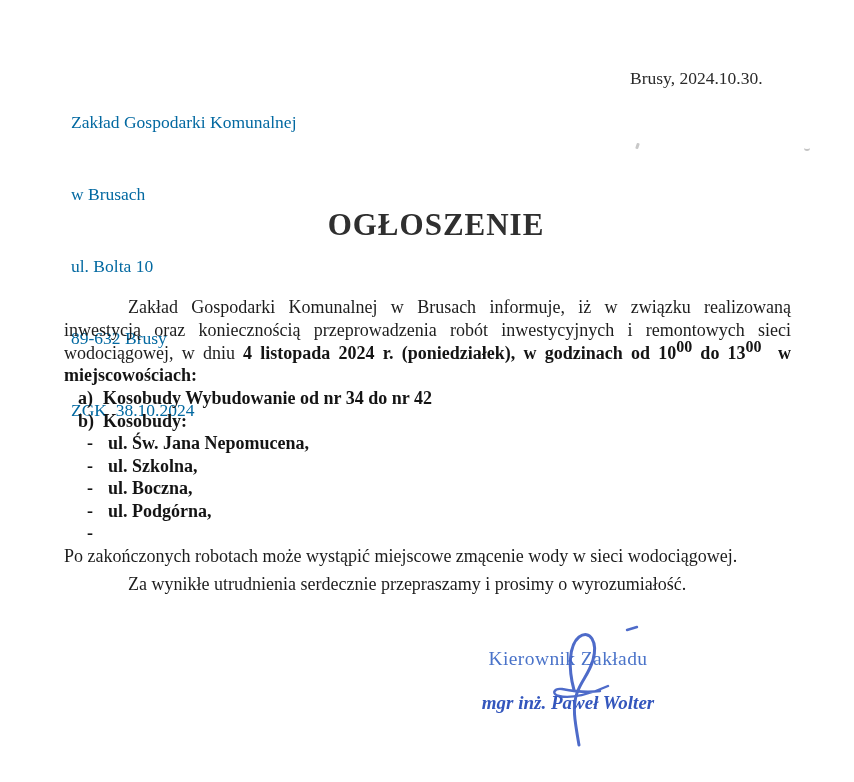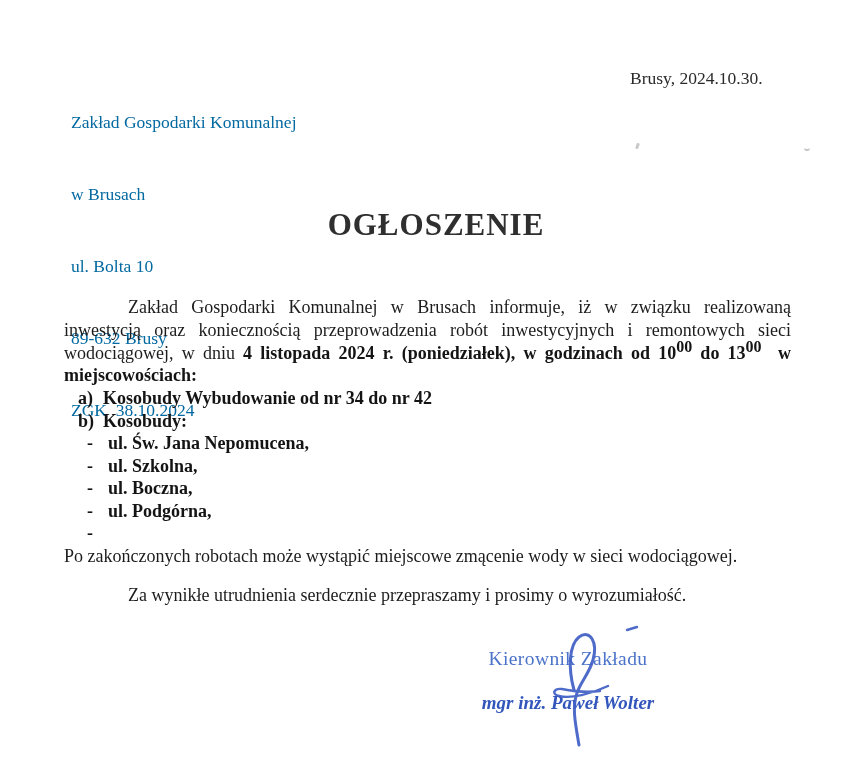--- a/index.html
+++ b/index.html
@@ -77,21 +77,21 @@
   .list-row.lettered { padding-left: 14px; }
   .list-row.lettered .marker { width: 25px; flex: 0 0 auto; }
   .list-row.street { padding-left: 23px; }
   .list-row.street .marker { width: 21px; flex: 0 0 auto; }
   .closing, .note {
     margin: 0;
     white-space: pre-wrap;
     line-height: 22.8px;
   }
   .apology {
-    margin: 17px 0 0 0;
+    margin: 6px 0 0 0;
     text-indent: 64px;
     white-space: pre-wrap;
     line-height: 22.8px;
   }
   
   .signature-block {
     position: absolute;
     left: 450px;
     top: 648px;
     width: 236px;

